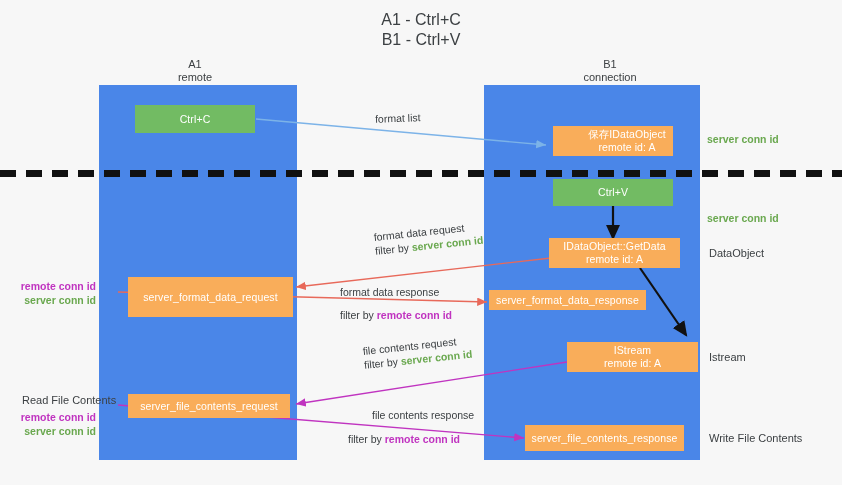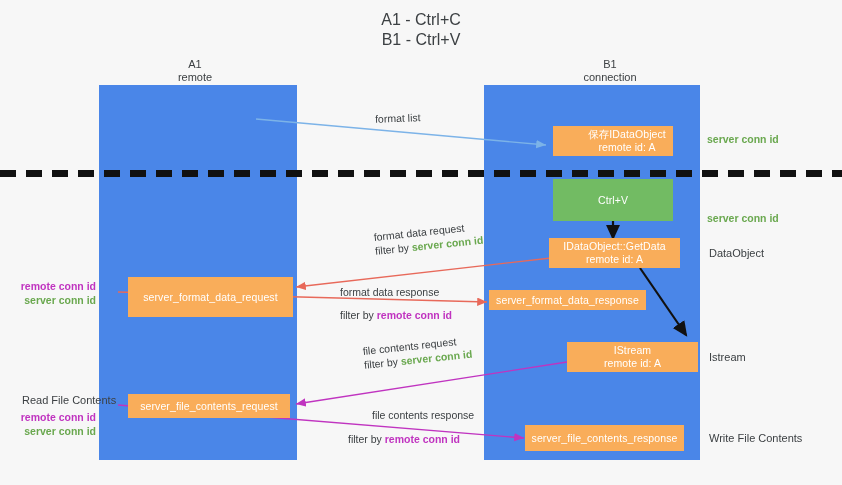--- a/index.html
+++ b/index.html
@@ -119,29 +119,30 @@
 
     <line x1="118" y1="292" x2="487" y2="302" stroke="#e8695a" stroke-width="1.4" marker-end="url(#ah-red)"></line>
 
     <line x1="567" y1="362" x2="296" y2="404" stroke="#c034c0" stroke-width="1.4" marker-end="url(#ah-mag)"></line>
 
     <line x1="118" y1="405" x2="524" y2="438" stroke="#c034c0" stroke-width="1.4" marker-end="url(#ah-mag)"></line>
   </svg>
 
   <div class="abs divider"></div>
 
+  <div class="abs box green" style="left:135px;top:105px;width:120px;height:28px;">Ctrl+C</div>
 
   <div class="abs box orange" style="left:128px;top:277px;width:165px;height:40px;">server_format_data_request</div>
 
   <div class="abs box orange" style="left:128px;top:394px;width:162px;height:24px;">server_file_contents_request</div>
 
   <div class="abs box orange" style="left:553px;top:126px;width:120px;height:30px;padding-left:28px;">保存IDataObject
 remote id: A</div>
 
-  <div class="abs box green" style="left:553px;top:179px;width:120px;height:42px;">Ctrl+V</div>
+  <div class="abs box green" style="left:553px;top:179px;width:120px;height:27px;">Ctrl+V</div>
 
   <div class="abs box orange" style="left:549px;top:238px;width:131px;height:30px;">IDataObject::GetData
 remote id: A</div>
 
   <div class="abs box orange" style="left:489px;top:290px;width:157px;height:20px;">server_format_data_response</div>
 
   <div class="abs box orange" style="left:567px;top:342px;width:131px;height:30px;">IStream
 remote id: A</div>
 
   <div class="abs box orange" style="left:525px;top:425px;width:159px;height:26px;">server_file_contents_response</div>

